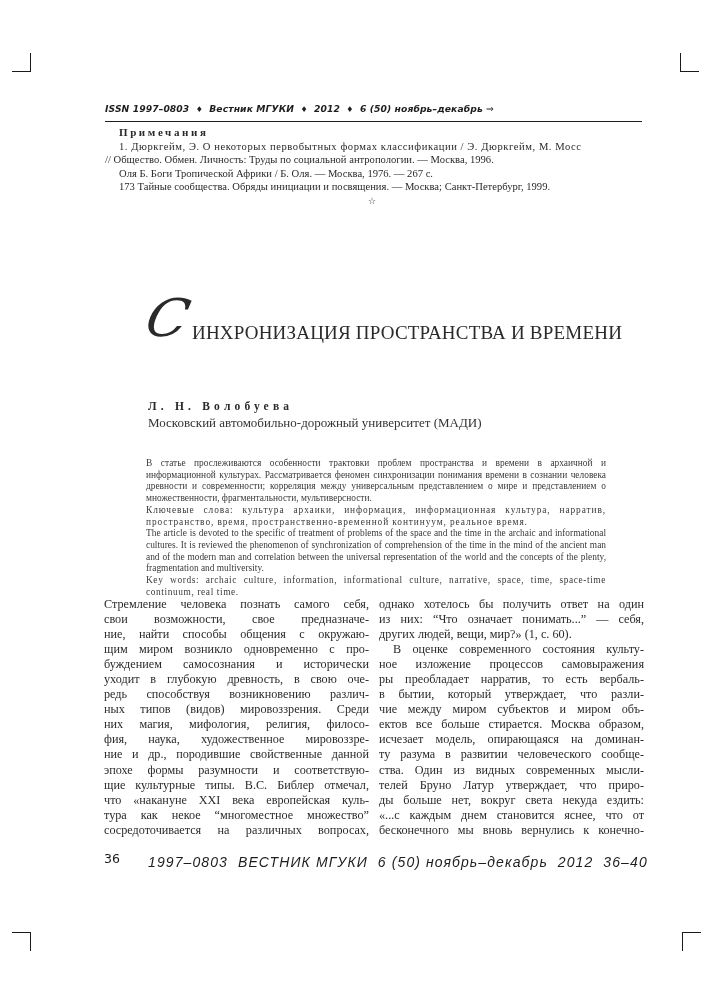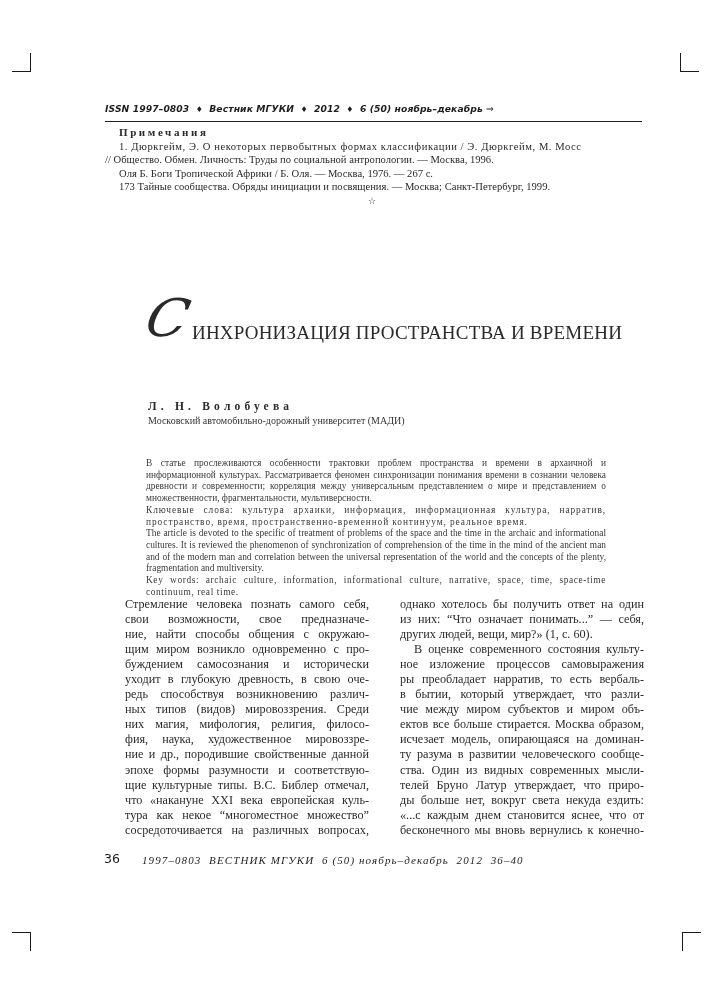--- a/index.html
+++ b/index.html
@@ -32,41 +32,41 @@
     .title-line1 { white-space: nowrap; height: 50px; position: relative; }
     .drop-cap {
       position: absolute; left: 0; top: -4px;
       font-family: "DejaVu Serif", serif; font-style: italic; font-size: 52px; line-height: 52px; color: #2a2a2a;
       transform: scaleX(1.05) skewX(-12deg);
     }
     .title-rest1 { position: absolute; left: 44px; top: 26px; font-size: 19px; letter-spacing: 0.2px; }
     .title-line2 { margin-top: 4px; padding-left: 2px; font-size: 19px; letter-spacing: 0.25px; white-space: nowrap; }
 
     .author { position: absolute; left: 148px; top: 400px; font-family: "Liberation Serif", serif; font-weight: bold; font-size: 11.5px; letter-spacing: 4.2px; color: #2a2a2a; }
-    .affiliation { position: absolute; left: 148px; top: 415px; font-family: "Liberation Serif", serif; font-size: 10px; color: #333; }
+    .affiliation { position: absolute; left: 148px; top: 415px; font-family: "Liberation Serif", serif; font-size: 13px; color: #333; }
 
     .abstract {
       position: absolute; left: 146px; top: 458px; width: 460px;
       font-family: "Liberation Serif", serif; font-size: 9.4px; line-height: 11.7px; color: #3a3a3a;
       text-align: justify; text-align-last: left;
     }
     .abstract p { margin: 0; }
 
     .col {
       position: absolute; top: 597px; width: 265px;
       font-family: "Liberation Serif", serif; font-size: 12.2px; line-height: 15.05px; color: #2a2a2a;
     }
-    .col .line { white-space: nowrap; display: block; text-align: justify; text-align-last: justify; margin-left: 21px; }
+    .col .line { white-space: nowrap; display: block; text-align: justify; text-align-last: justify; }
     .col .line.last { text-align-last: left; }
     .col .line.indent { padding-left: 14px; }
     .col-left { left: 104px; }
     .col-right { left: 379px; }
 
     .footer-page { position: absolute; left: 104px; top: 851px; font-family: "DejaVu Sans", sans-serif; font-weight: normal; font-size: 12.5px; color: #1a1a1a; }
-    .footer-text { position: absolute; left: 142px; top: 854px; font-family: Liberation Serif, serif; font-style: italic; font-size: 11px; letter-spacing: 1.1px; color: #1e1e1e; white-space: nowrap; }
+    .footer-text { position: absolute; left: 148px; top: 854px; font-family: Liberation Sans, sans-serif; font-style: italic; font-size: 14px; letter-spacing: 1.1px; color: #1e1e1e; white-space: nowrap; }
   </style>
 </head>
 <body>
 
 <div class="crop tl"></div>
 <div class="crop tr"></div>
 <div class="crop bl"></div>
 <div class="crop br"></div>
 
 <div class="running-header">

